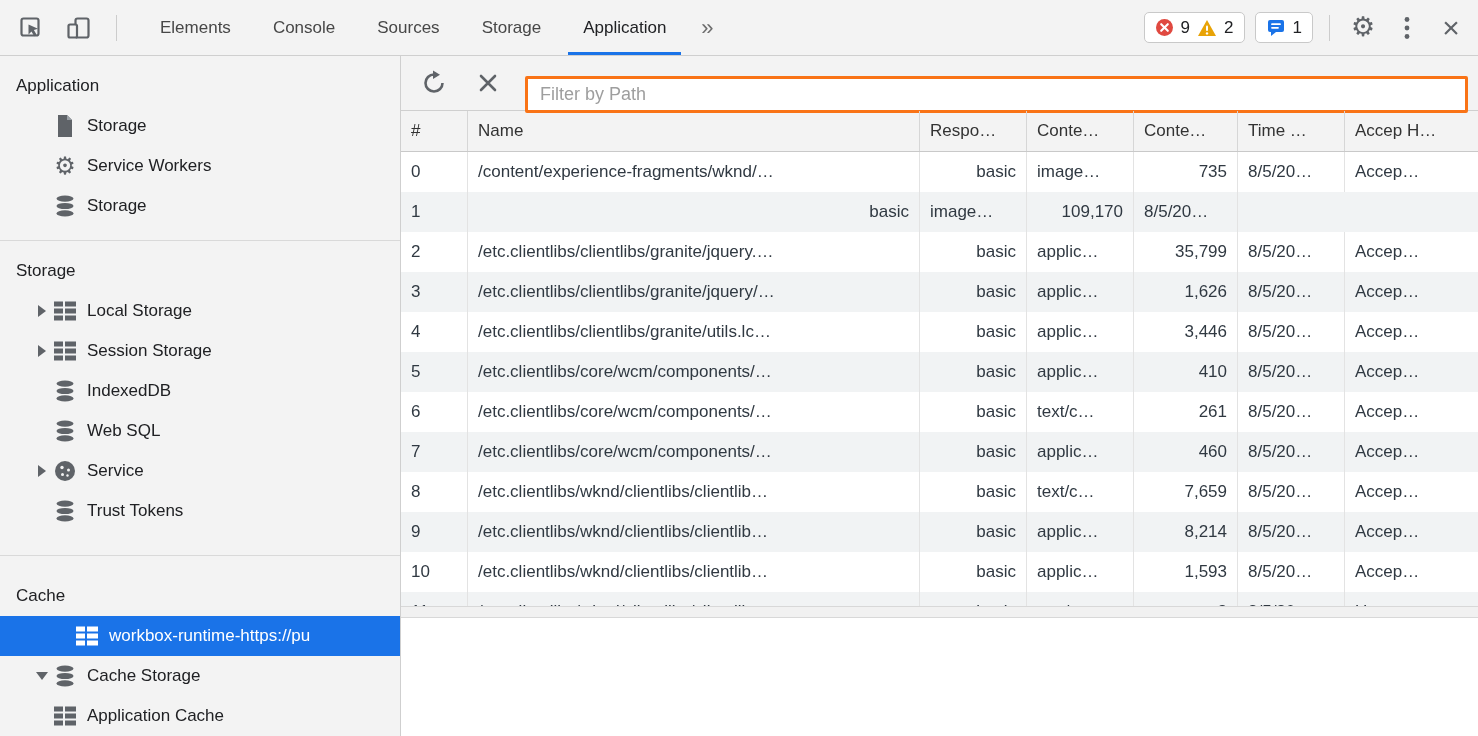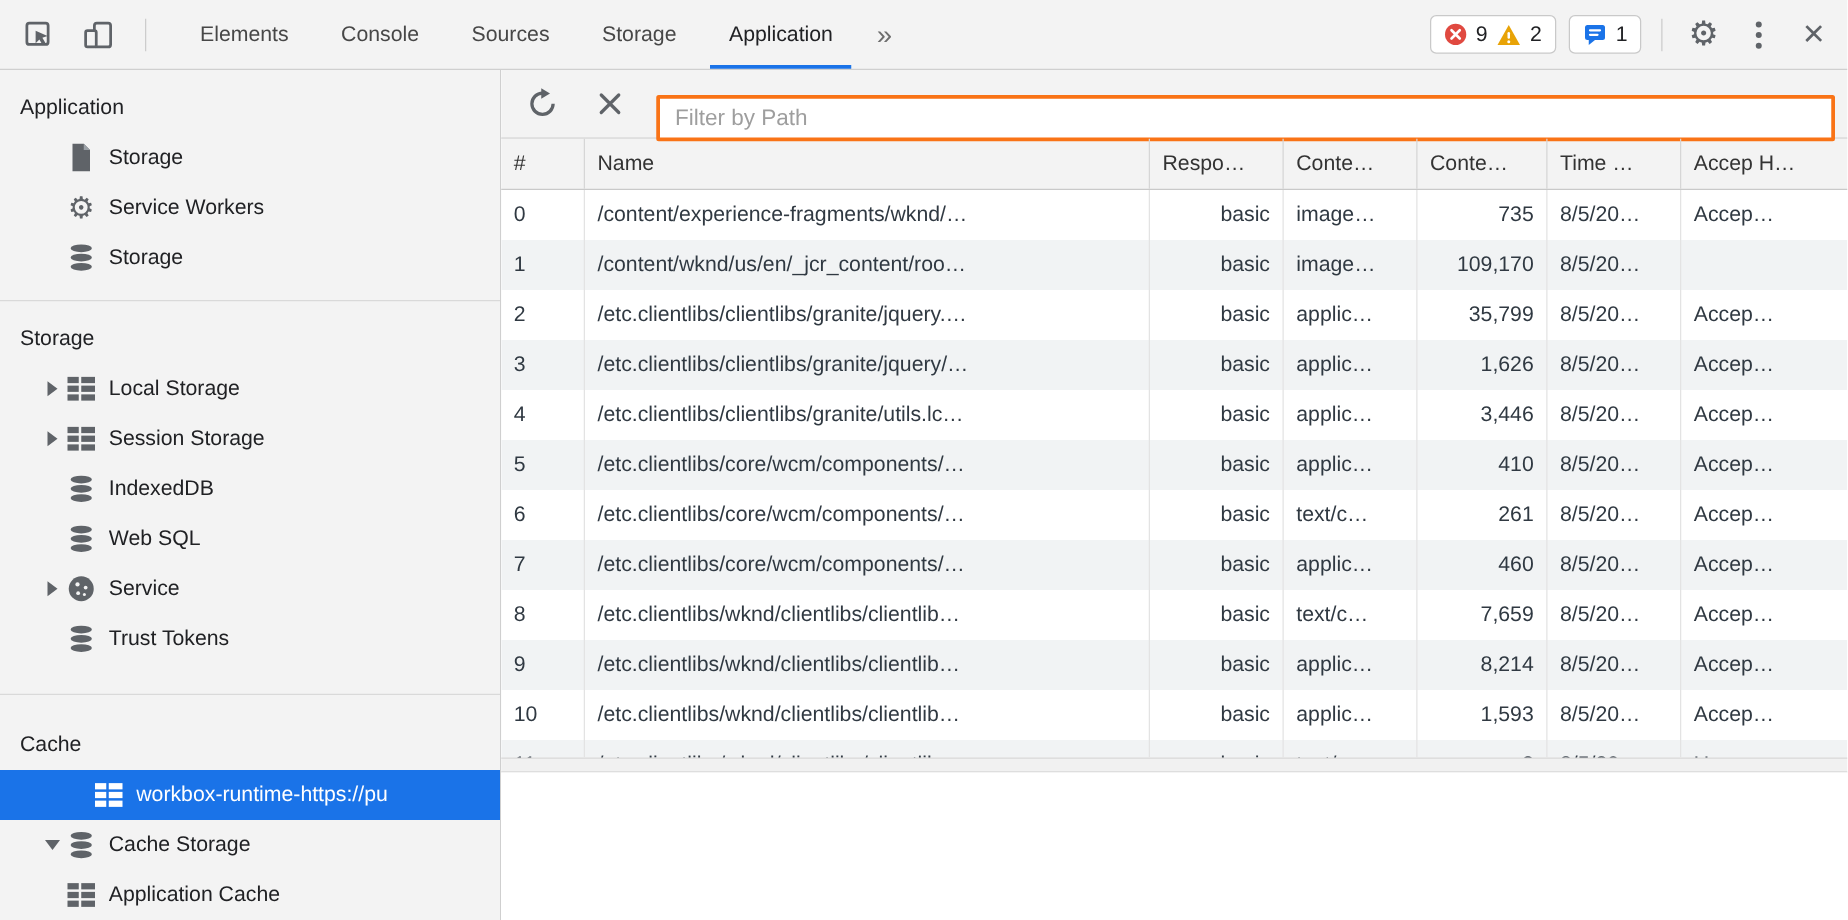--- a/index.html
+++ b/index.html
@@ -334,21 +334,20 @@
           <div class="cell">0</div>
           <div class="cell">/content/experience-fragments/wknd/…</div>
           <div class="cell right">basic</div>
           <div class="cell">image…</div>
           <div class="cell right">735</div>
           <div class="cell">8/5/20…</div>
           <div class="cell last">Accep…</div>
         </div>
         <div class="trow">
           <div class="cell">1</div>
-          <div class="cell">/content/wknd/us/en/_jcr_content/roo…</div>
           <div class="cell right">basic</div>
           <div class="cell">image…</div>
           <div class="cell right">109,170</div>
           <div class="cell">8/5/20…</div>
           <div class="cell last"></div>
         </div>
         <div class="trow">
           <div class="cell">2</div>
           <div class="cell">/etc.clientlibs/clientlibs/granite/jquery.…</div>
           <div class="cell right">basic</div>

